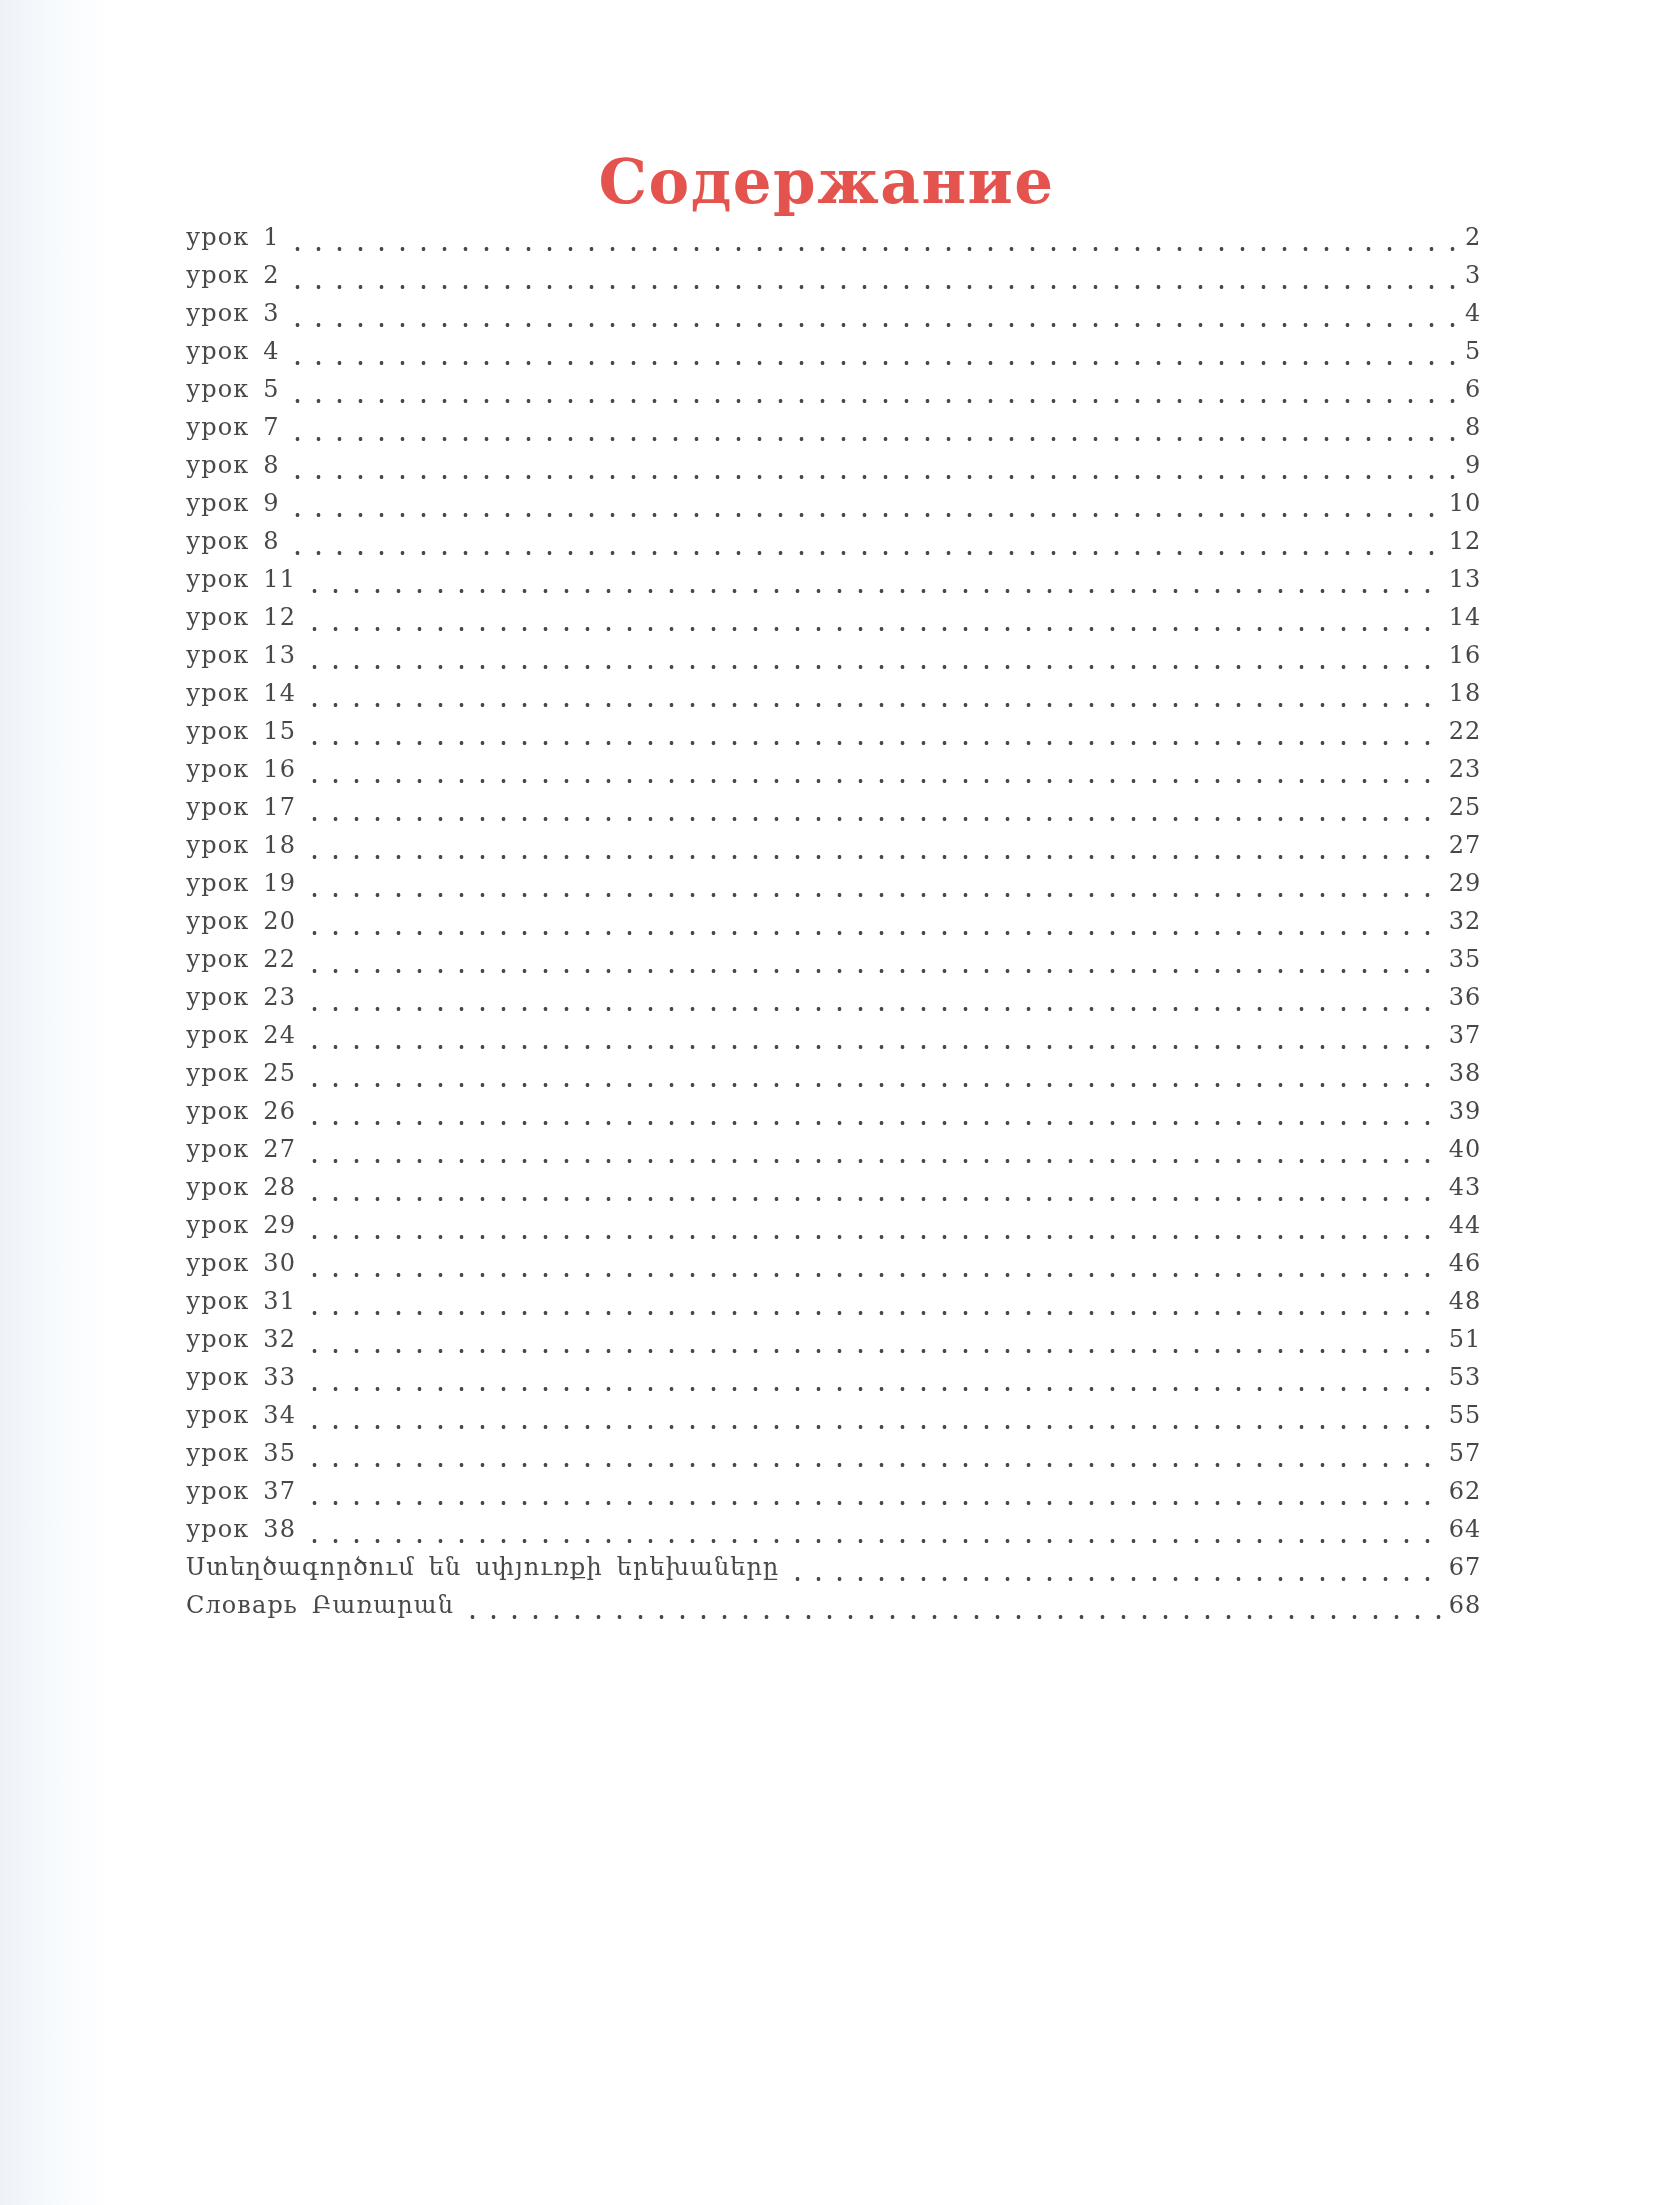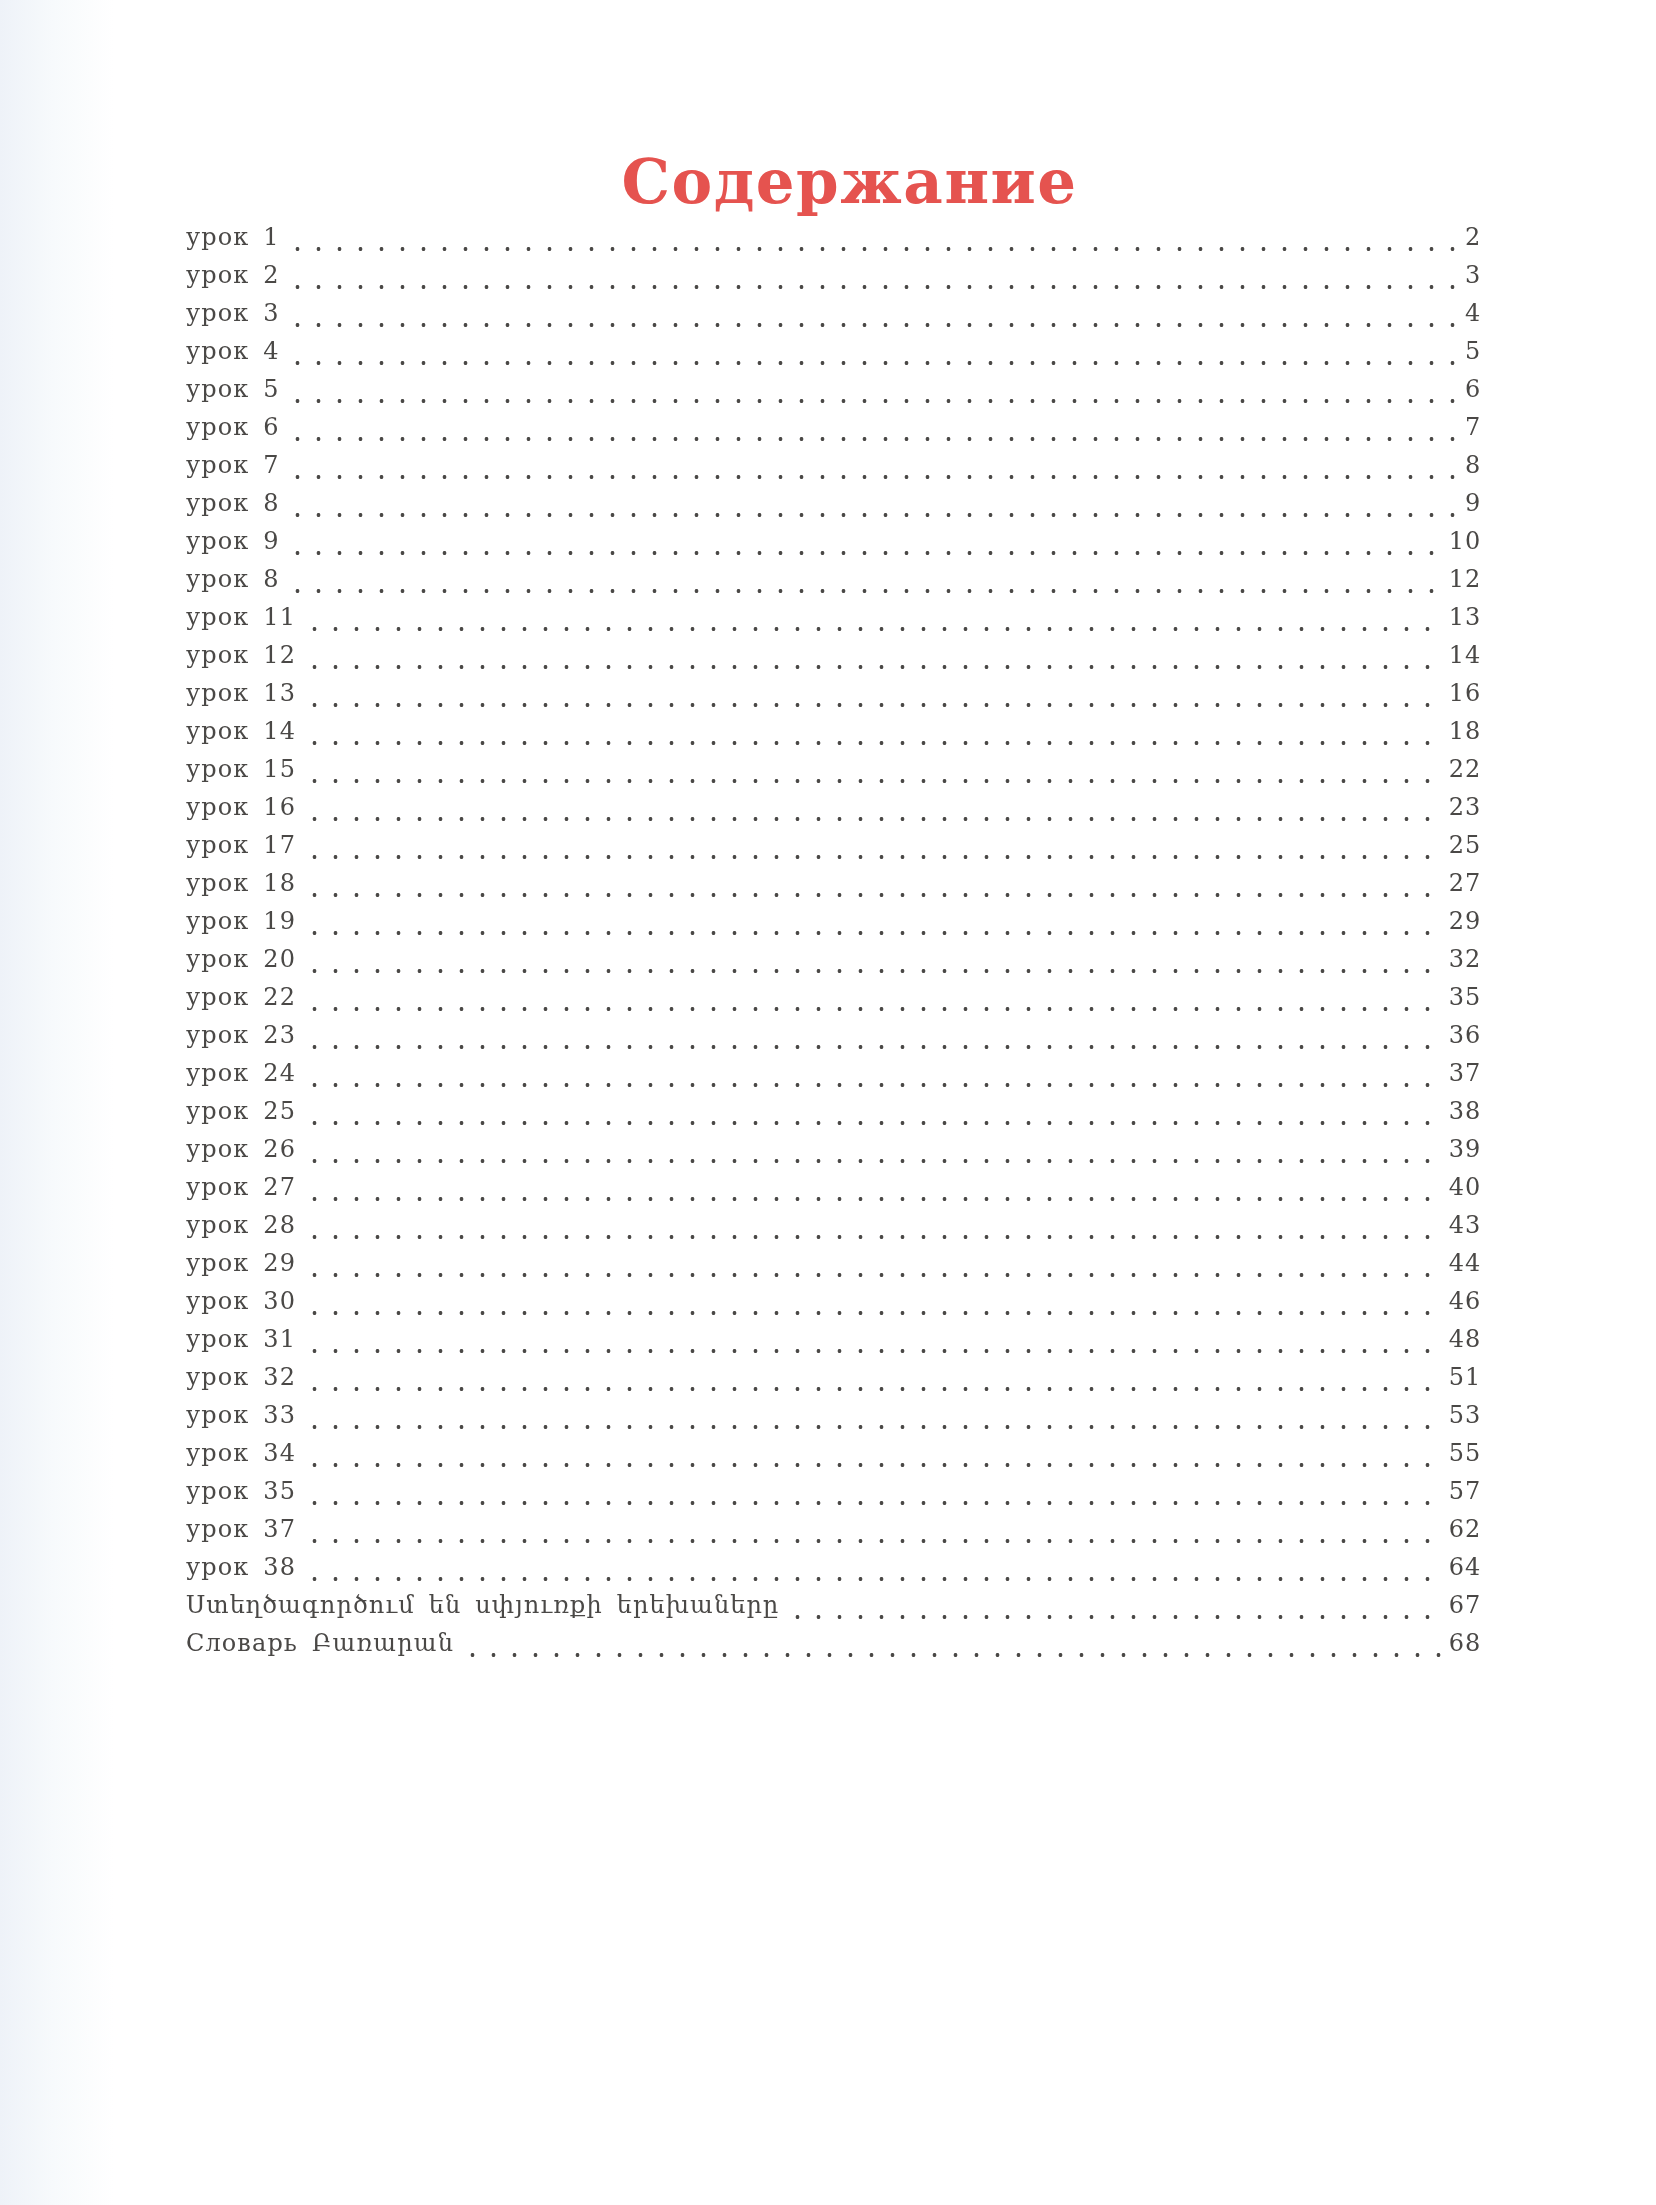--- a/index.html
+++ b/index.html
@@ -12,21 +12,21 @@
     width: 1656px;
     height: 2205px;
     overflow: hidden;
     background: linear-gradient(90deg, #eef2f8 0px, #f7fafc 53px, #ffffff 114px);
     font-family: "DejaVu Serif", "DejaVu Sans", serif;
     color: #4a4846;
   }
   .title {
     position: absolute;
     top: 105px;
-    left: 202px;
+    left: 179px;
     width: 1295px;
     text-align: center;
     font-size: 61px;
     font-weight: bold;
     letter-spacing: 1.5px;
     color: #e5534f;
   }
   .toc {
     position: absolute;
     top: 218px;
@@ -88,25 +88,20 @@
     <span class="toc-leader"></span>
     <span class="toc-page">5</span>
   </div>
 
   <div class="toc-row">
     <span class="toc-label">урок 5</span>
     <span class="toc-leader"></span>
     <span class="toc-page">6</span>
   </div>
 
-  <div class="toc-row">
-    <span class="toc-label">урок 6</span>
-    <span class="toc-leader"></span>
-    <span class="toc-page">7</span>
-  </div>
 
   <div class="toc-row">
     <span class="toc-label">урок 7</span>
     <span class="toc-leader"></span>
     <span class="toc-page">8</span>
   </div>
 
   <div class="toc-row">
     <span class="toc-label">урок 8</span>
     <span class="toc-leader"></span>

